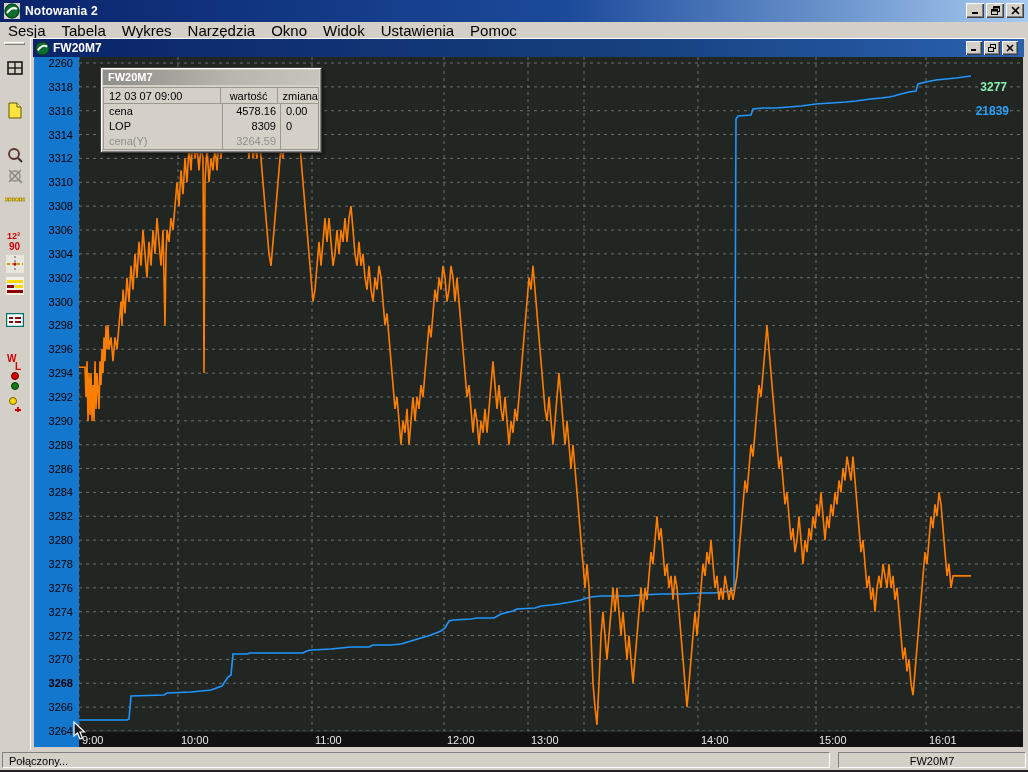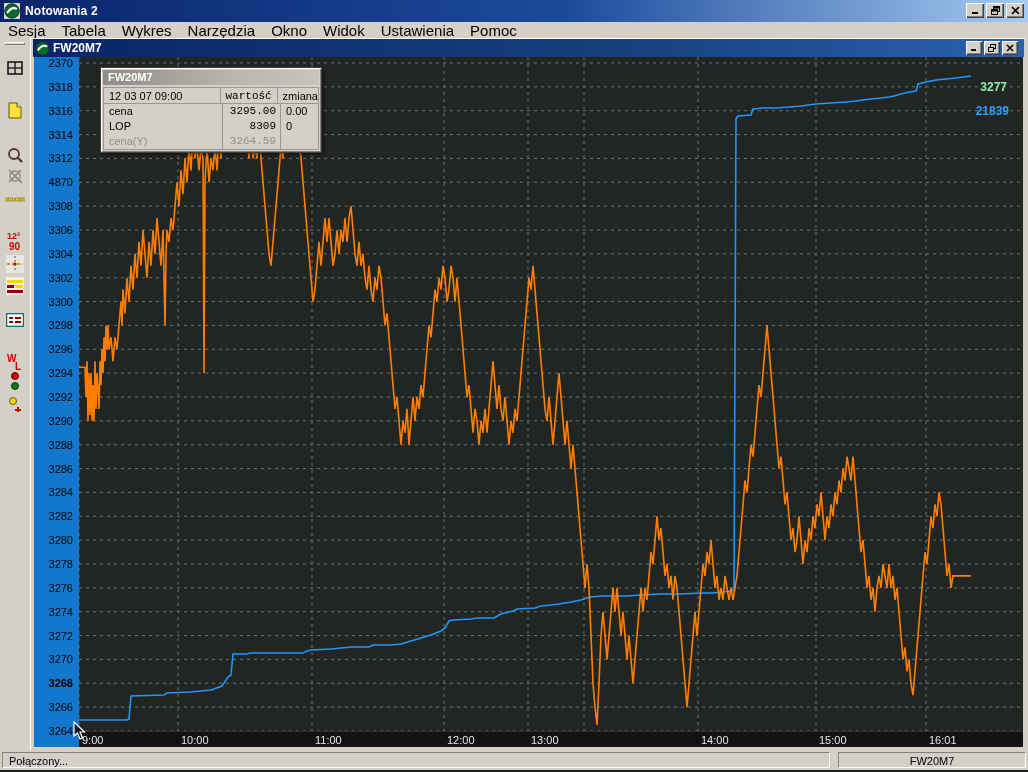--- a/index.html
+++ b/index.html
@@ -56,21 +56,21 @@
              box-shadow: inset 1px 1px 0 #fff, inset -1px -1px 0 #808080, 2px 2px 3px rgba(0,0,0,.45);
              font-size:11px; color:#000; }
   .ib-title { height:15px; margin:2px; padding:1px 0 0 5px;
               background:linear-gradient(90deg,#8f8d88 0%,#b9b6ae 60%,#c7c4bc 100%);
               color:#fff; font-weight:bold; font-size:11px; }
   .ib-table { position:absolute; left:2px; right:2px; top:19px; bottom:2px;
               border:1px solid #9a988f; }
   .ib-row { display:flex; height:15px; line-height:15px; }
   .ib-row.header { border-bottom:1px solid #9a988f; height:16px; line-height:16px; }
   .ib-c1 { width:118px; padding-left:5px; }
-  .ib-c2 { width:58px; text-align:right; padding-right:4px; border-left:1px solid #9a988f;font-family:Liberation Mono, monospace; }
+  .ib-c2 { width:58px; text-align:right; padding-right:4px; border-left:1px solid #9a988f; }
   .ib-c3 { flex:1; padding-left:5px; border-left:1px solid #9a988f; }
   .ib-row.header .ib-c2 { text-align:center; padding-right:0; }
   .muted { color:#8f8f88; }
 
   
   .statusbar { position:absolute; left:0; top:750px; width:1028px; height:20px; background:#d4d0c8;
                display:flex; align-items:stretch; padding:2px 2px 2px 2px; gap:8px; font-size:11px; }
   .sb-panel { border:1px solid; border-color:#808080 #fff #fff #808080; padding:1px 6px; line-height:14px; color:#000; }
   .sb-left { flex:1; }
   .sb-right { width:188px; text-align:center; }
@@ -239,26 +239,26 @@
         <div class="wbtn">
             <svg width="8" height="8">
               <path d="M1 1 L7 7 M7 1 L1 7" stroke="#000" stroke-width="1.5"></path>
             </svg>
           </div>
       </div>
     </div>
 
     <div class="chart-area">
       <div class="y-axis" id="yaxis">
-          <div class="ylab" style="top: 0px;">2370</div>
+          <div class="ylab" style="top: 0px;">2260</div>
           <div class="ylab" style="top: 23.8571px;">3318</div>
           <div class="ylab" style="top: 47.7143px;">3316</div>
           <div class="ylab" style="top: 71.5714px;">3314</div>
           <div class="ylab" style="top: 95.4286px;">3312</div>
-          <div class="ylab" style="top: 119.286px;">4870</div>
+          <div class="ylab" style="top: 119.286px;">3310</div>
           <div class="ylab" style="top: 143.143px;">3308</div>
           <div class="ylab" style="top: 167px;">3306</div>
           <div class="ylab" style="top: 190.857px;">3304</div>
           <div class="ylab" style="top: 214.714px;">3302</div>
           <div class="ylab" style="top: 238.571px;">3300</div>
           <div class="ylab" style="top: 262.429px;">3298</div>
           <div class="ylab" style="top: 286.286px;">3296</div>
           <div class="ylab" style="top: 310.143px;">3294</div>
           <div class="ylab" style="top: 334px;">3292</div>
           <div class="ylab" style="top: 357.857px;">3290</div>
@@ -336,21 +336,21 @@
       <div class="infobox">
         <div class="ib-title">FW20M7</div>
         <div class="ib-table">
           <div class="ib-row header">
             <span class="ib-c1">12 03 07 09:00</span>
             <span class="ib-c2">wartość</span>
             <span class="ib-c3">zmiana</span>
           </div>
           <div class="ib-row">
             <span class="ib-c1">cena</span>
-            <span class="ib-c2">3295.00</span>
+            <span class="ib-c2">4578.16</span>
             <span class="ib-c3">0.00</span>
           </div>
           <div class="ib-row">
             <span class="ib-c1">LOP</span>
             <span class="ib-c2">8309</span>
             <span class="ib-c3">0</span>
           </div>
           <div class="ib-row muted">
             <span class="ib-c1">cena(Y)</span>
             <span class="ib-c2">3264.59</span>

